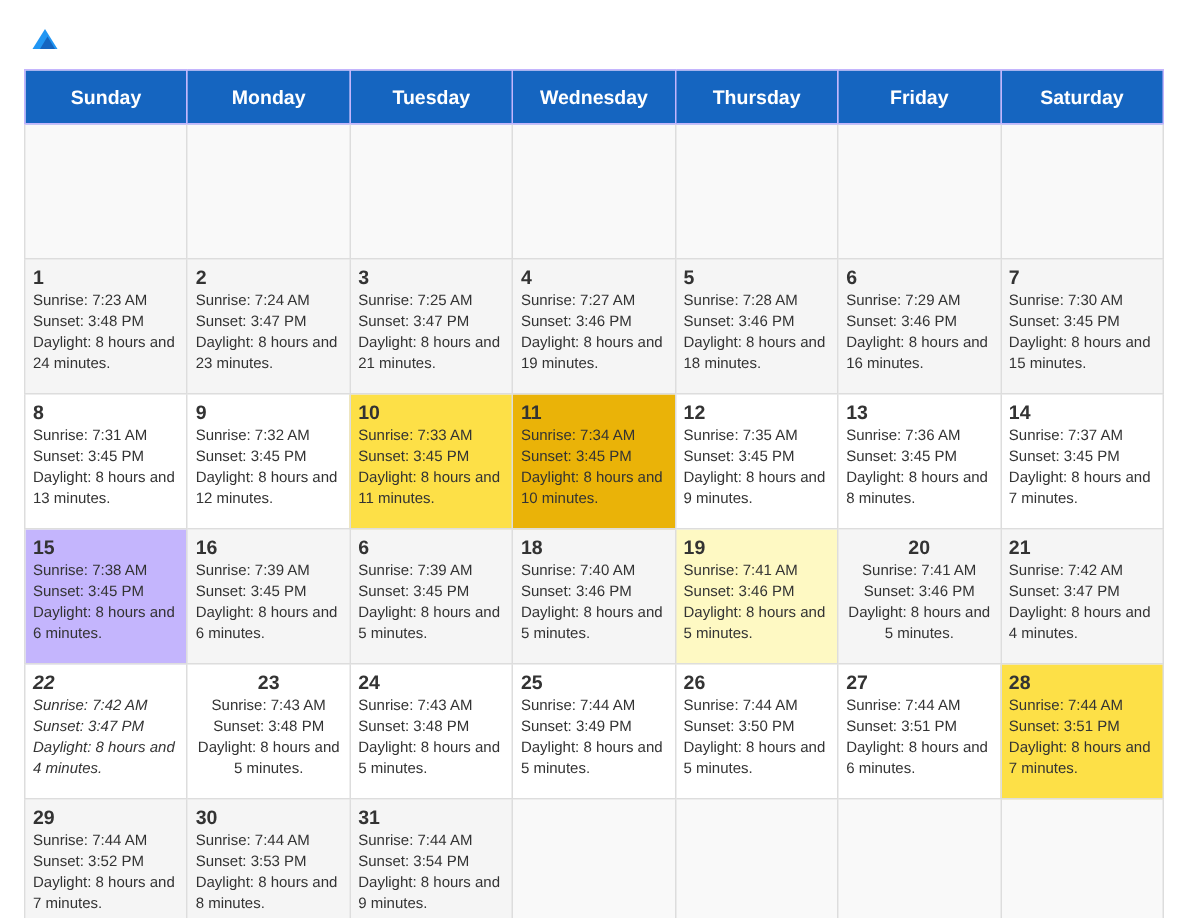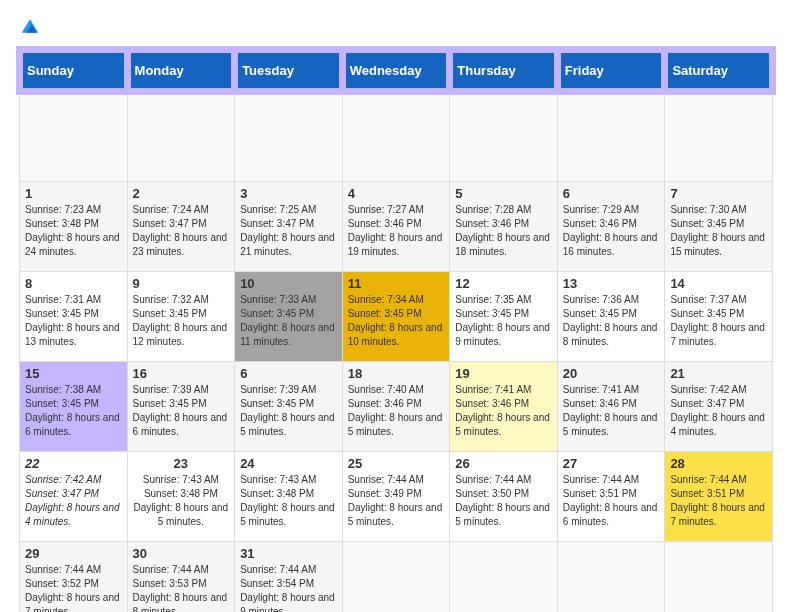--- a/index.html
+++ b/index.html
@@ -57,22 +57,22 @@
       width: 100%;
       border-collapse: collapse;
       table-layout: fixed;
     }
     .calendar th {
       background: #1565C0;
       color: #fff;
       font-size: 13px;
       font-weight: bold;
       padding: 10px 4px;
-      text-align: left;
-      border: 7px solid #c4b5fd;
+      text-align: center;
+      border: 1px solid #c4b5fd;
     }
     .calendar td {
       border: 1px solid #ddd;
       vertical-align: top;
       padding: 4px 5px;
       font-size: 10.5px;
       color: #333;
       background: #fff;
       height: 90px;
     }
@@ -171,21 +171,21 @@
       </tr>
       <tr>
         <td style="background: rgb(255, 255, 255);">
           <span class="day-num">8</span>
           <div class="cell-info">Sunrise: 7:31 AM<br>Sunset: 3:45 PM<br>Daylight: 8 hours and 13 minutes.</div>
         </td>
         <td style="background: rgb(255, 255, 255);">
           <span class="day-num">9</span>
           <div class="cell-info">Sunrise: 7:32 AM<br>Sunset: 3:45 PM<br>Daylight: 8 hours and 12 minutes.</div>
         </td>
-        <td style="background: #a3a3a3;">
+        <td style="background: #fde047;">
           <span class="day-num">10</span>
           <div class="cell-info">Sunrise: 7:33 AM<br>Sunset: 3:45 PM<br>Daylight: 8 hours and 11 minutes.</div>
         </td>
         <td style="background: #eab308; margin-left: 48px;">
           <span class="day-num">11</span>
           <div class="cell-info">Sunrise: 7:34 AM<br>Sunset: 3:45 PM<br>Daylight: 8 hours and 10 minutes.</div>
         </td>
         <td style="background: rgb(255, 255, 255);">
           <span class="day-num">12</span>
           <div class="cell-info">Sunrise: 7:35 AM<br>Sunset: 3:45 PM<br>Daylight: 8 hours and 9 minutes.</div>
@@ -213,21 +213,21 @@
           <div class="cell-info">Sunrise: 7:39 AM<br>Sunset: 3:45 PM<br>Daylight: 8 hours and 5 minutes.</div>
         </td>
         <td style="background: rgb(245, 245, 245);">
           <span class="day-num">18</span>
           <div class="cell-info">Sunrise: 7:40 AM<br>Sunset: 3:46 PM<br>Daylight: 8 hours and 5 minutes.</div>
         </td>
         <td style="background: #fef9c3;">
           <span class="day-num">19</span>
           <div class="cell-info">Sunrise: 7:41 AM<br>Sunset: 3:46 PM<br>Daylight: 8 hours and 5 minutes.</div>
         </td>
-        <td style="background: rgb(245, 245, 245);">
+        <td style="background: rgb(245, 245, 245); text-align: center;">
           <span class="day-num">20</span>
           <div class="cell-info">Sunrise: 7:41 AM<br>Sunset: 3:46 PM<br>Daylight: 8 hours and 5 minutes.</div>
         </td>
         <td style="background: rgb(245, 245, 245);">
           <span class="day-num">21</span>
           <div class="cell-info">Sunrise: 7:42 AM<br>Sunset: 3:47 PM<br>Daylight: 8 hours and 4 minutes.</div>
         </td>
       </tr>
       <tr>
         <td style="background: rgb(255, 255, 255); font-style: italic;">

